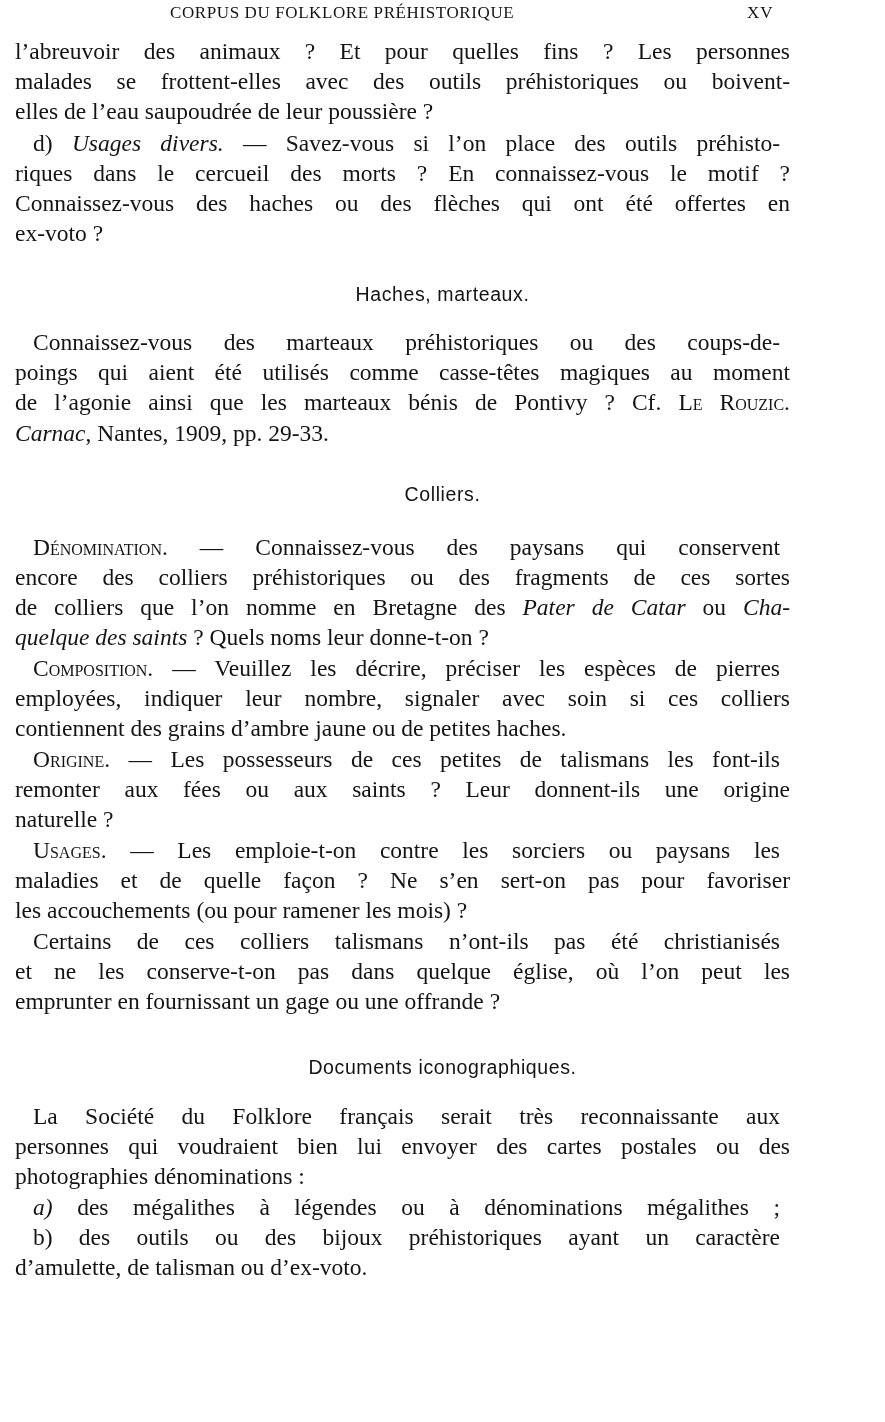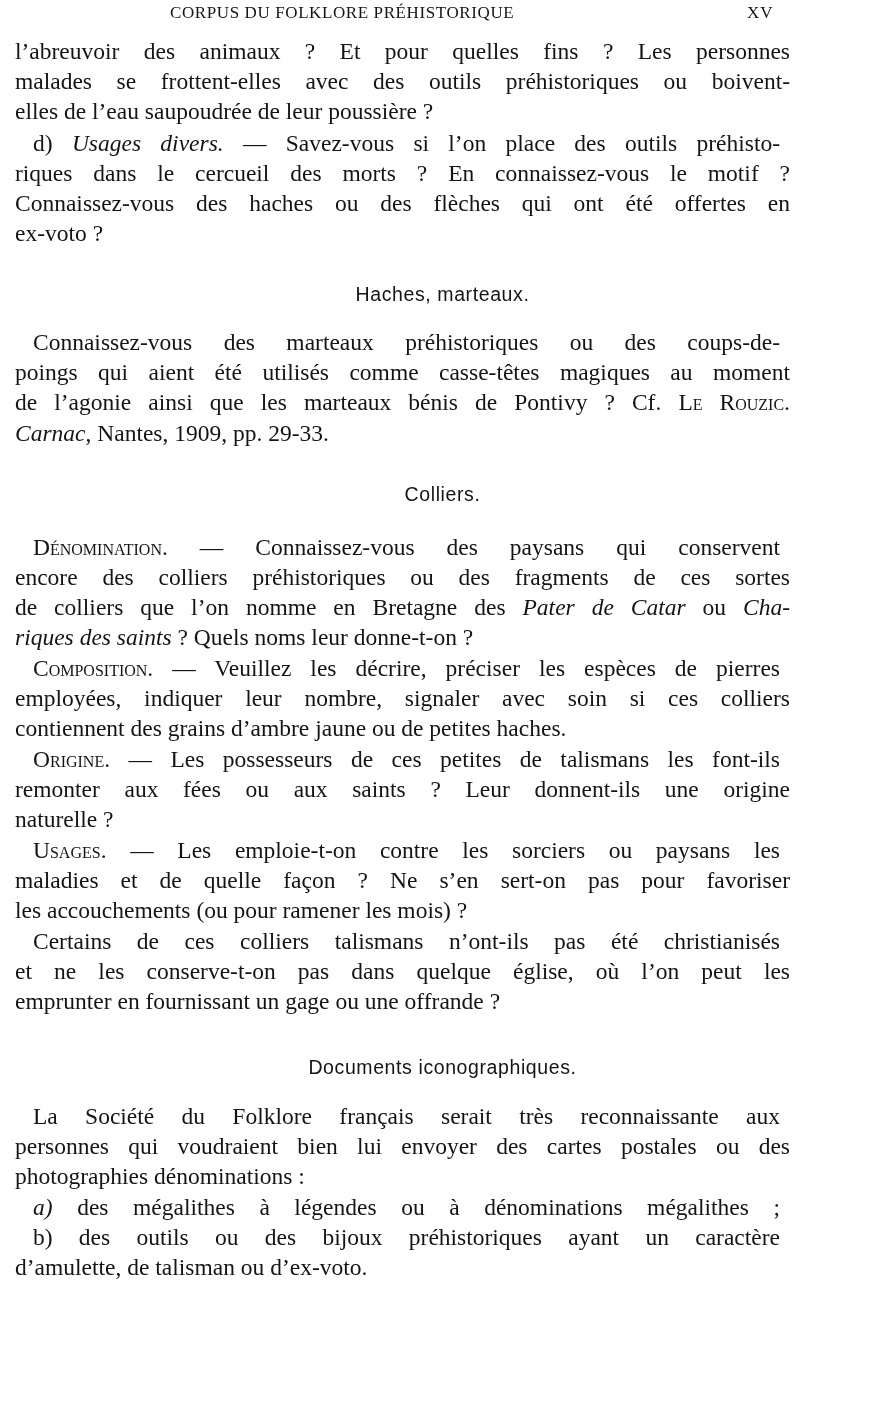--- a/index.html
+++ b/index.html
@@ -64,21 +64,21 @@
     <span class="sc">Dénomination.</span>
     <span>— Connaissez-vous des paysans qui conservent</span>
   </div>
   <div class="line" style="top:562px">encore des colliers préhistoriques ou des fragments de ces sortes</div>
   <div class="line" style="top:592px">
     <span>de colliers que l’on nomme en Bretagne des</span>
     <i>Pater de Catar</i>
     <span>ou</span>
     <i>Cha-</i>
   </div>
-  <div class="line last" style="top:622px"><i>riques des saints</i> <span>? Quels noms leur donne-t-on ?</span></div>
+  <div class="line last" style="top:622px"><i>quelque des saints</i> <span>? Quels noms leur donne-t-on ?</span></div>
 
   <div class="line indent" style="top:653px">
     <span class="sc">Composition.</span>
     <span>— Veuillez les décrire, préciser les espèces de pierres</span>
   </div>
   <div class="line" style="top:683px">employées, indiquer leur nombre, signaler avec soin si ces colliers</div>
   <div class="line last" style="top:713px">contiennent des grains d’ambre jaune ou de petites haches.</div>
 
   <div class="line indent" style="top:744px">
     <span class="sc">Origine.</span>

